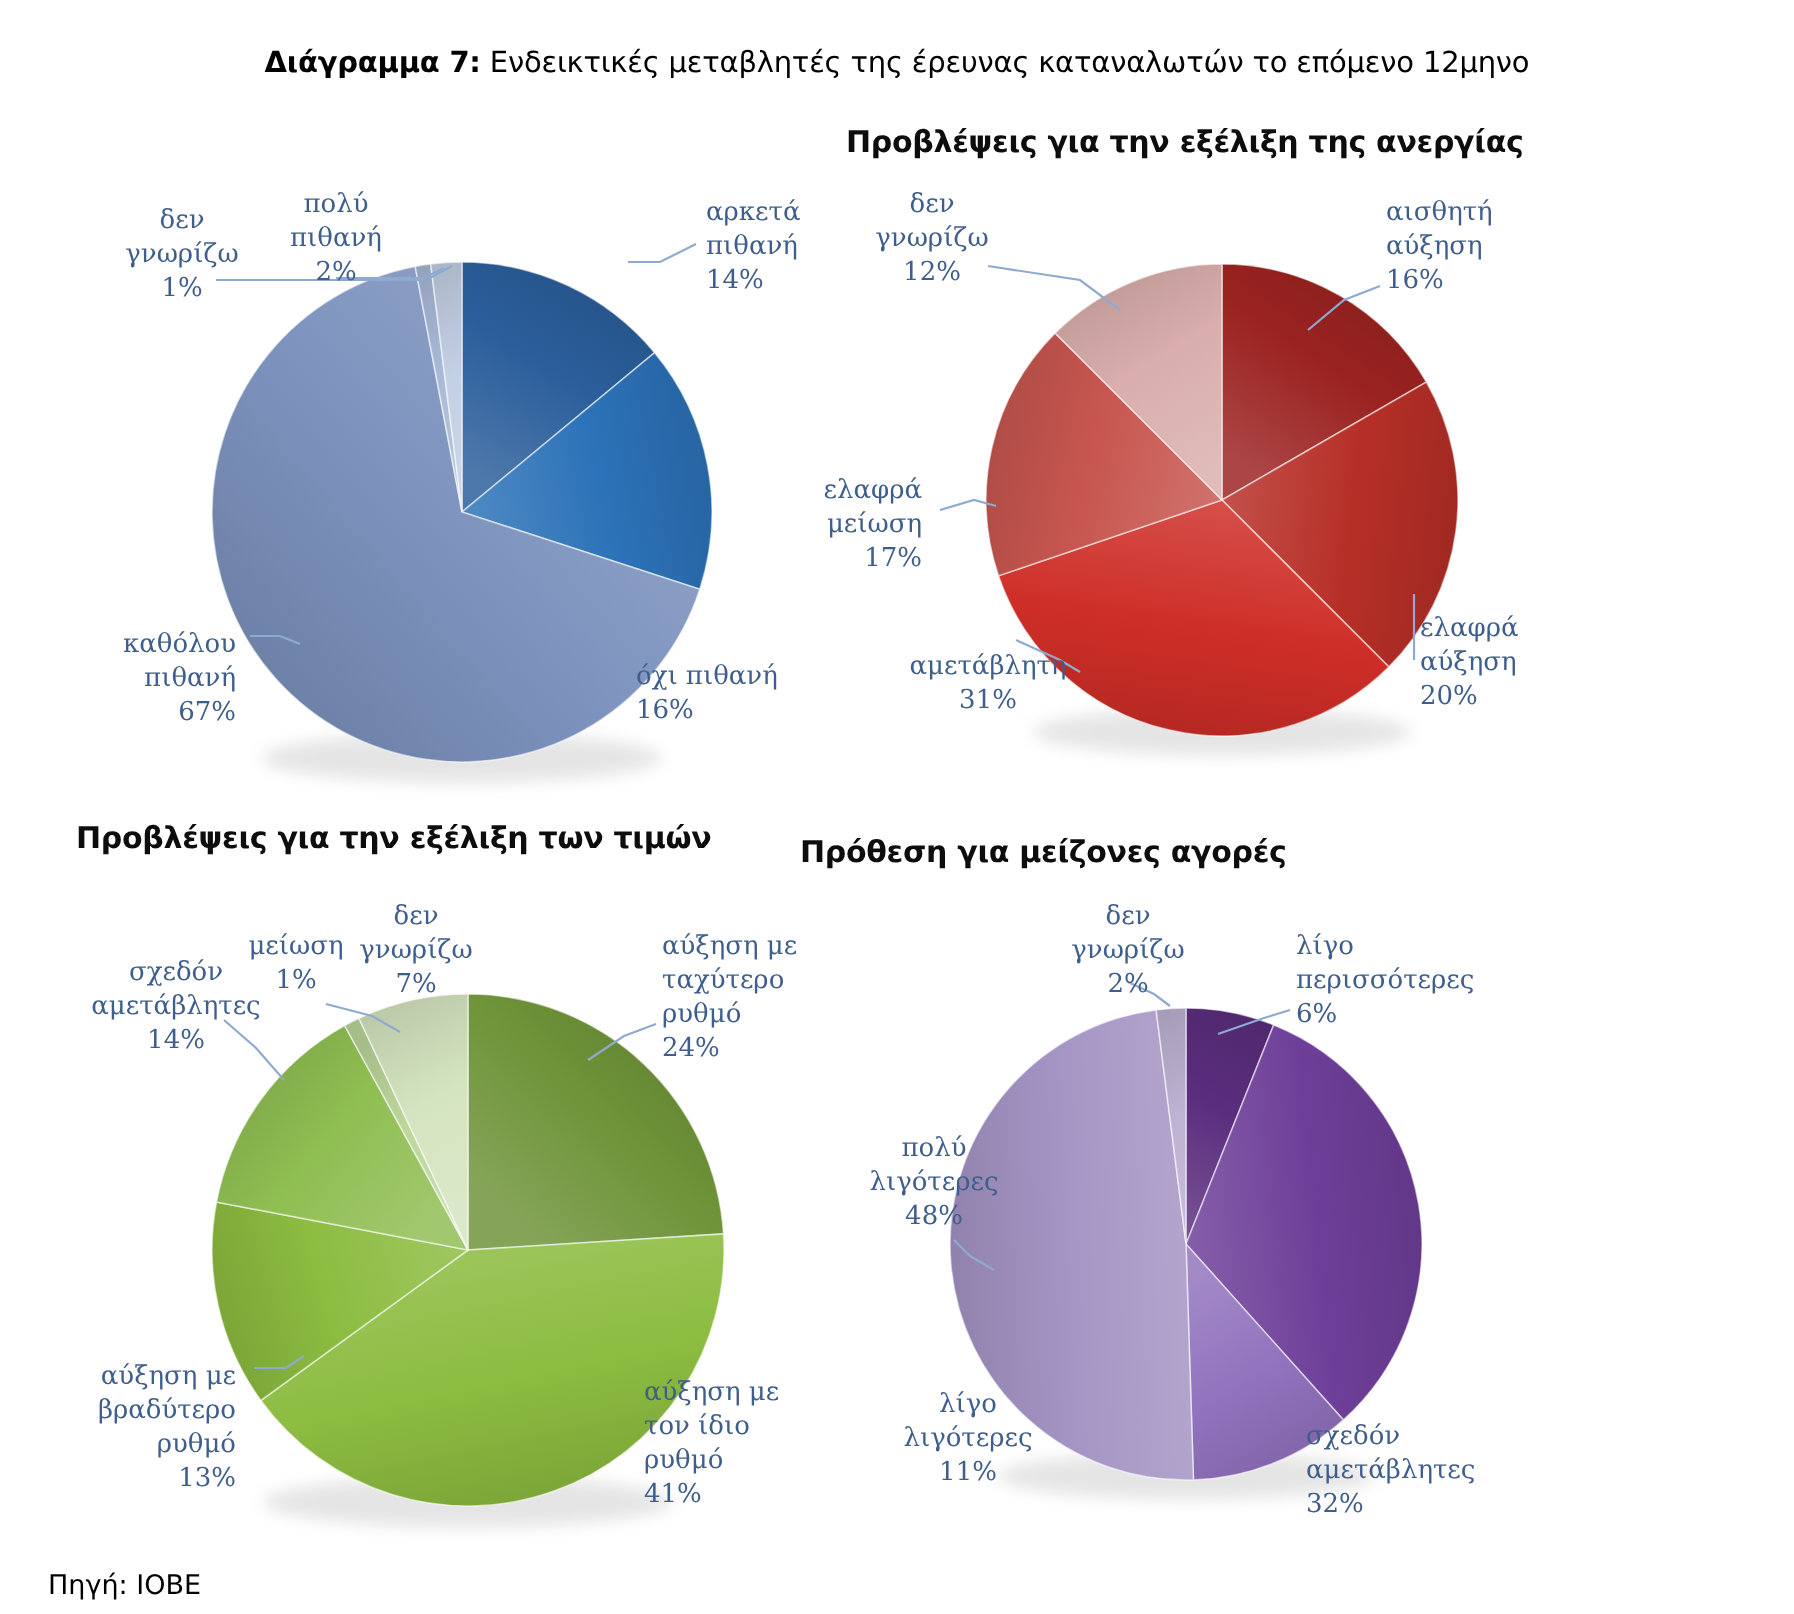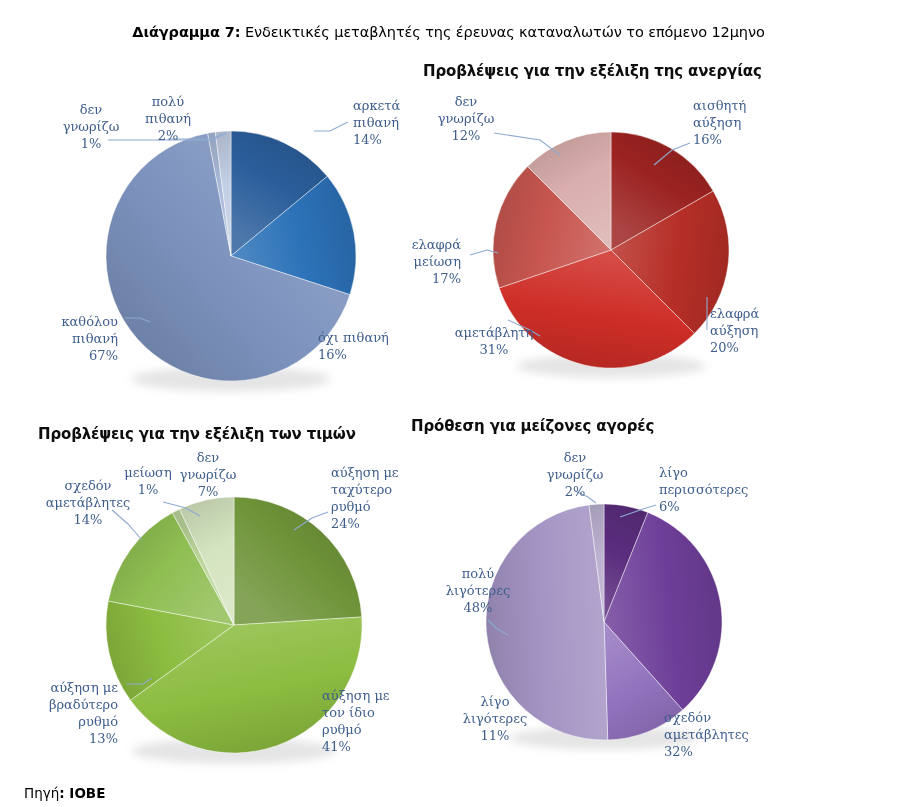--- a/index.html
+++ b/index.html
@@ -68,21 +68,21 @@
   
   .source {
     position: absolute;
     left: 24px;
     top: 785px;
     font-size: 13.5px;
     color: #000000;
     white-space: nowrap;
   }
   .source .src-strong { font-weight: normal; }
-  .source .src-rest { font-weight: bold; }
+  .source .src-rest { font-weight: normal; }
 </style>
 </head>
 <body>
 
 <div class="page">
 
   <div class="fig-caption">
     <span class="cap-strong">Διάγραμμα 7:</span><span class="cap-rest"> Ενδεικτικές μεταβλητές της έρευνας καταναλωτών το επόμενο 12μηνο</span>
   </div>
 
@@ -176,21 +176,21 @@
         <polyline points="120,336 110,330 88,320" class="leader"></polyline>
         <text x="74" y="337" text-anchor="middle" class="pie-label"><tspan x="74" dy="0">αμετάβλητη</tspan><tspan x="74" dy="17">31%</tspan></text>
         <polyline points="78,253 67,250 50,255" class="leader"></polyline>
         <text x="41" y="249" text-anchor="end" class="pie-label"><tspan x="41" dy="0">ελαφρά</tspan><tspan x="41" dy="17">μείωση</tspan><tspan x="41" dy="17">17%</tspan></text>
         <polyline points="140,155 120,140 74,133" class="leader"></polyline>
         <text x="46" y="106" text-anchor="middle" class="pie-label"><tspan x="46" dy="0">δεν</tspan><tspan x="46" dy="17">γνωρίζω</tspan><tspan x="46" dy="17">12%</tspan></text>
       </svg>
   </div>
 
   <div class="panel" style="left:0;top:400px;width:420px;height:380px;">
-    <div class="panel-title" style="left:38px;top:25px;">Προβλέψεις για την εξέλιξη των τιμών</div>
+    <div class="panel-title" style="left:38px;top:10px;">Προβλέψεις για την εξέλιξη των τιμών</div>
     <svg class="chart-svg" id="svg-2" width="420" height="380">
         <defs>
           <linearGradient id="g2_0" x1="0.1577264470356558" y1="0.8644843137107059" x2="0.8422735529643444" y2="0.13551568628929422">
             <stop offset="0%" stop-color="#85a458"></stop>
             <stop offset="55%" stop-color="#6E9338"></stop>
             <stop offset="100%" stop-color="#618131"></stop>
           </linearGradient>
           <linearGradient id="g2_1" x1="0.33063103987735387" y1="0.02955961552288744" x2="0.6693689601226458" y2="0.9704403844771127">
             <stop offset="0%" stop-color="#9ec75f"></stop>
             <stop offset="55%" stop-color="#8CBC40"></stop>
@@ -230,21 +230,21 @@
         <polyline points="152,278 143,284 127,284" class="leader"></polyline>
         <text x="118" y="292" text-anchor="end" class="pie-label"><tspan x="118" dy="0">αύξηση με</tspan><tspan x="118" dy="17">βραδύτερο</tspan><tspan x="118" dy="17">ρυθμό</tspan><tspan x="118" dy="17">13%</tspan></text>
         <polyline points="142,140 128,124 112,110" class="leader"></polyline>
         <text x="88" y="90" text-anchor="middle" class="pie-label"><tspan x="88" dy="0">σχεδόν</tspan><tspan x="88" dy="17">αμετάβλητες</tspan><tspan x="88" dy="17">14%</tspan></text>
         <polyline points="200,116 186,108 163,102" class="leader"></polyline>
         <text x="148" y="77" text-anchor="middle" class="pie-label"><tspan x="148" dy="0">μείωση</tspan><tspan x="148" dy="17">1%</tspan></text>
         <text x="208" y="62" text-anchor="middle" class="pie-label"><tspan x="208" dy="0">δεν</tspan><tspan x="208" dy="17">γνωρίζω</tspan><tspan x="208" dy="17">7%</tspan></text>
       </svg>
   </div>
 
-  <div class="panel" style="left:408px;top:400px;width:477px;height:380px;text-align:right;">
+  <div class="panel" style="left:397px;top:400px;width:477px;height:380px;text-align:right;">
     <div class="panel-title" style="left:3px;top:17px;">Πρόθεση για μείζονες αγορές</div>
     <svg class="chart-svg" id="svg-3" width="477" height="380">
         <defs>
           <linearGradient id="g3_0" x1="0.4053743778197951" y1="0.9909643486313533" x2="0.5946256221802051" y2="0.009035651368646647">
             <stop offset="0%" stop-color="#754f93"></stop>
             <stop offset="55%" stop-color="#5B2D7E"></stop>
             <stop offset="100%" stop-color="#50286f"></stop>
           </linearGradient>
           <linearGradient id="g3_1" x1="0.00759612349389599" y1="0.5868240888334652" x2="0.9924038765061041" y2="0.41317591116653474">
             <stop offset="0%" stop-color="#855ea9"></stop>

